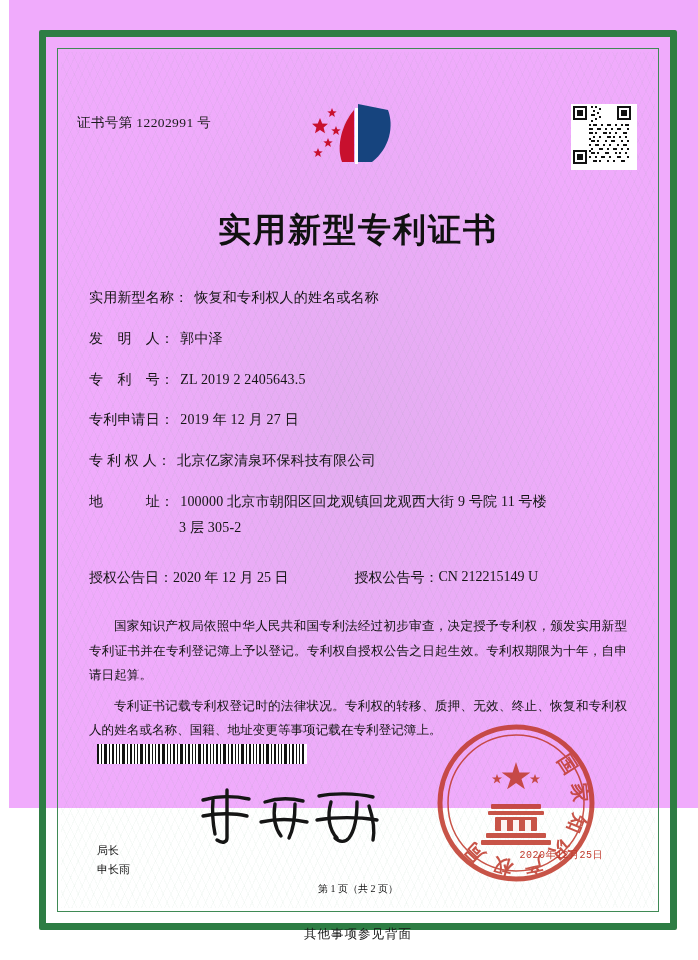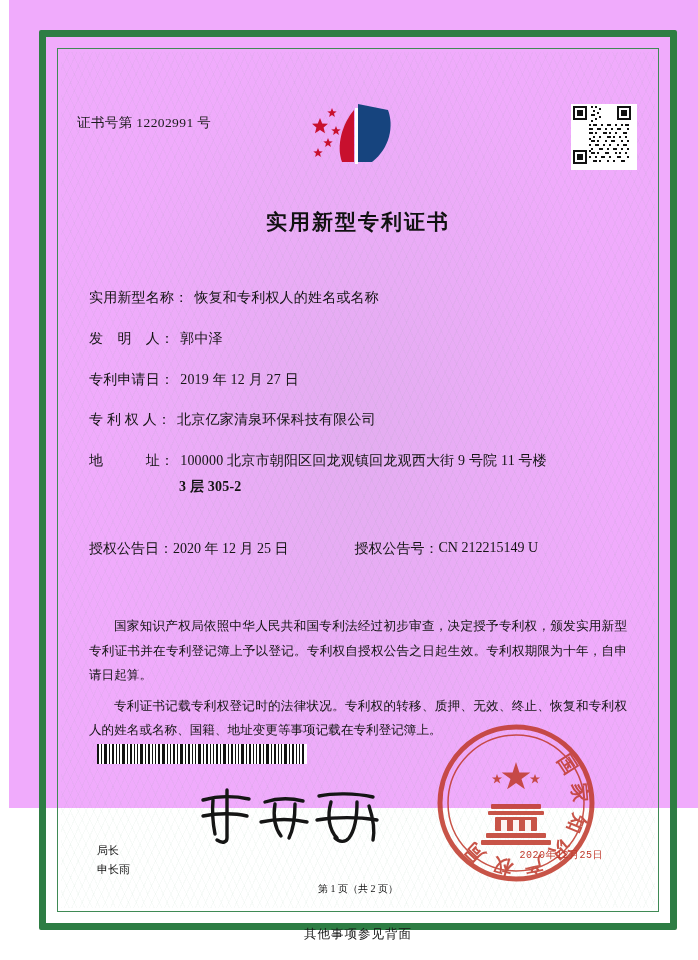--- a/index.html
+++ b/index.html
@@ -102,21 +102,21 @@
     height: 78px;
   }
 
   
   .title {
     position: absolute;
     left: 0;
     right: 0;
     top: 156px;
     text-align: center;
-    font-size: 21px;
+    font-size: 33px;
     font-weight: bold;
     letter-spacing: 2px;
     color: #111;
     font-family: "DejaVu Serif", "Liberation Serif", serif;
   }
 
   
   .fields {
     position: absolute;
     left: 28px;
@@ -142,24 +142,23 @@
     letter-spacing: 0.2px;
   }
   .row-split {
     display: flex;
     align-items: flex-start;
     margin-bottom: 16px;
   }
   .row-split .seg { display: flex; margin-top: 20px; }
   .row-split .seg.right { margin-left: 66px; }
   .addr-cont {
-    margin: -14px 0 24px 0;
+    margin: -14px 0 12px 0;
     padding-left: 90px;
     letter-spacing: 0.2px;
-    font-weight: bold;
   }
 
   
   .paras {
     position: absolute;
     left: 28px;
     right: 28px;
     top: 562px;
     font-size: 12.6px;
     line-height: 1.95;
@@ -367,20 +366,24 @@
     <div class="fields">
       <div class="row">
         <span class="label">实用新型名称：</span>
         <span class="value">恢复和专利权人的姓名或名称</span>
       </div>
       <div class="row">
         <span class="label">发　明　人：</span>
         <span class="value">郭中泽</span>
       </div>
       <div class="row">
+        <span class="label">专　利　号：</span>
+        <span class="value">ZL 2019 2 2405643.5</span>
+      </div>
+      <div class="row">
         <span class="label">专利申请日：</span>
         <span class="value">2019 年 12 月 27 日</span>
       </div>
       <div class="row">
         <span class="label">专 利 权 人：</span>
         <span class="value">北京亿家清泉环保科技有限公司</span>
       </div>
       <div class="row">
         <span class="label">地　　　址：</span>
         <span class="value">100000  北京市朝阳区回龙观镇回龙观西大街 9 号院 11 号楼</span>

